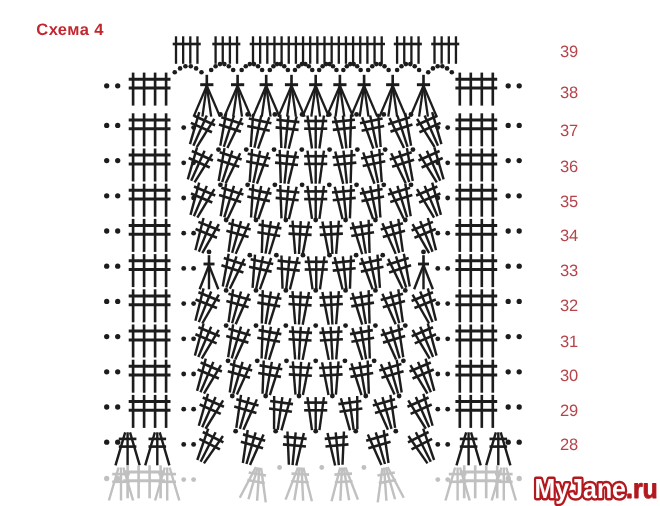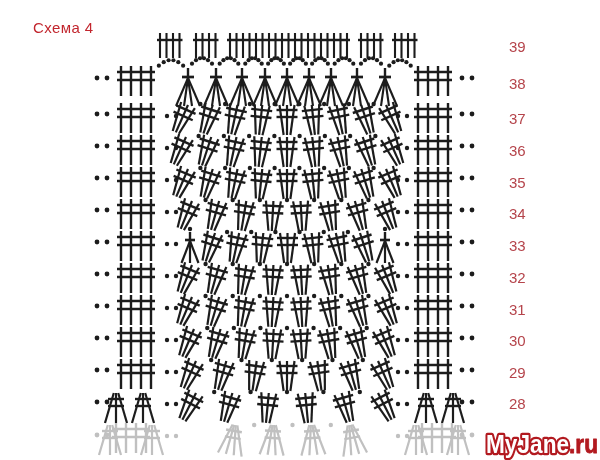--- a/index.html
+++ b/index.html
@@ -9,20 +9,21 @@
     background:#ffffff;
     overflow:hidden;
     font-family:"Liberation Sans", sans-serif;
   }
   .chart-title{
     position:absolute;
     left:33px;top:19px;
     font-size:15px;
     letter-spacing:.4px;
     color:#c2262e;
+    font-weight:bold;
   }
   svg{position:absolute;left:0;top:0;}
 </style>
 </head>
 <body>
 
 <div class="screen" style="background: rgb(255, 255, 255);">
   <div class="chart-title" style="color: rgb(194, 38, 46);">Схема 4</div>
 
   <svg id="chart-svg" width="600" height="460" viewBox="0 0 600 460">

